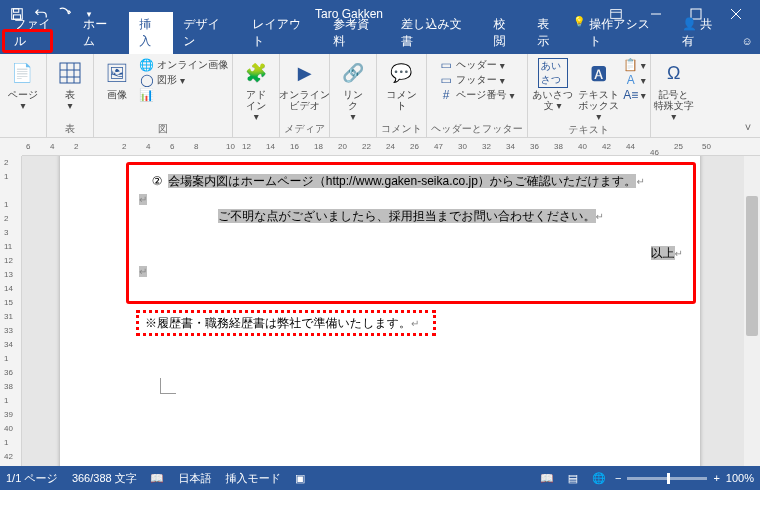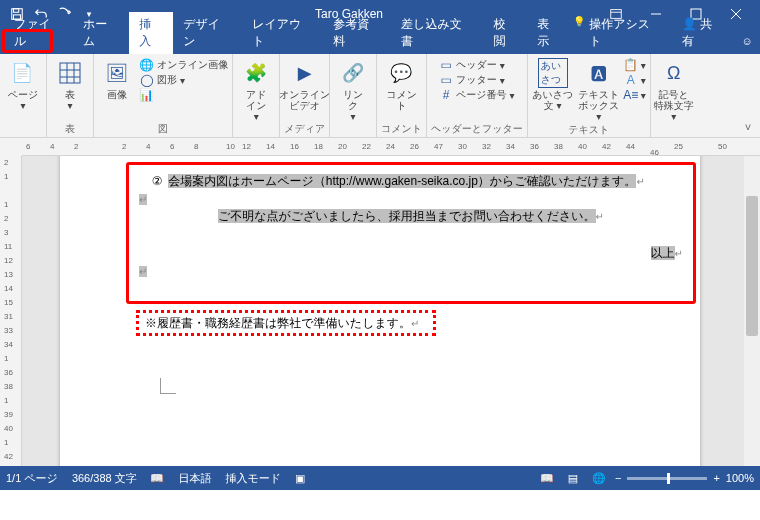--- a/index.html
+++ b/index.html
@@ -281,21 +281,21 @@
       <span class="tick" style="left: 436px;">30</span>
       <span class="tick" style="left: 460px;">32</span>
       <span class="tick" style="left: 484px;">34</span>
       <span class="tick" style="left: 508px;">36</span>
       <span class="tick" style="left: 532px;">38</span>
       <span class="tick" style="left: 556px;">40</span>
       <span class="tick" style="left: 580px;">42</span>
       <span class="tick" style="left: 604px;">44</span>
       <span class="tick" style="left: 628px; margin-top: 6px;">46</span>
       <span class="tick" style="left: 652px;">25</span>
-      <span class="tick" style="left: 696px;">50</span>
+      <span class="tick" style="left: 680px;">50</span>
     </div>
 </div>
 
 <div class="doc-area">
   <div class="ruler-v" id="ruler-v">
       <span class="vtick" style="top: 2px;">2</span>
       <span class="vtick" style="top: 16px;">1</span>
       <span class="vtick" style="top: 30px;"></span>
       <span class="vtick" style="top: 44px;">1</span>
       <span class="vtick" style="top: 58px;">2</span>

